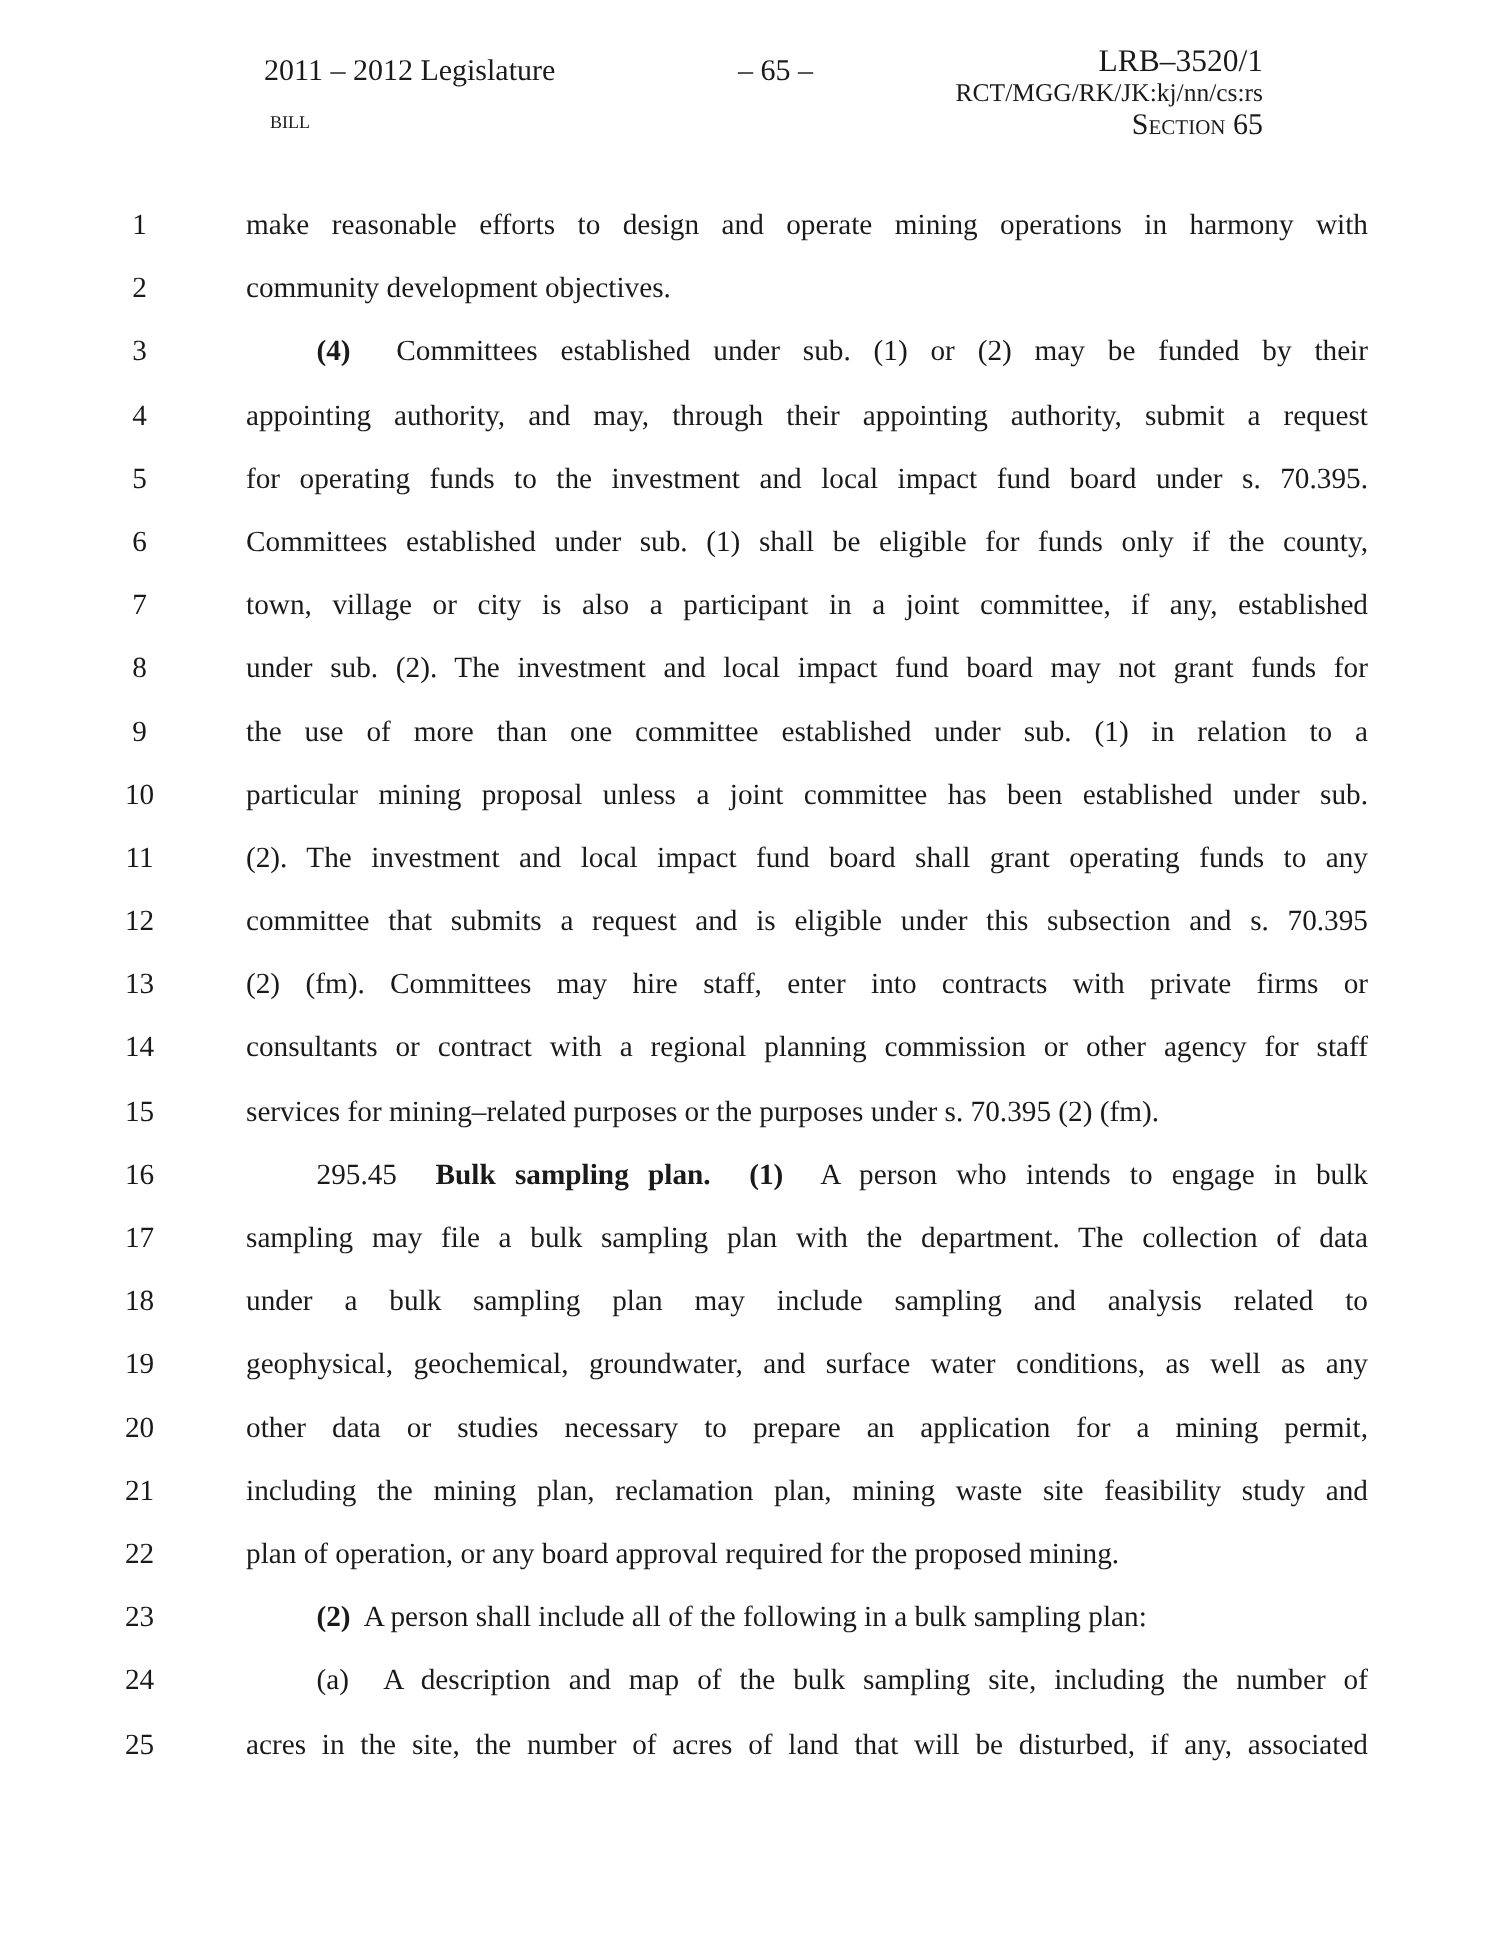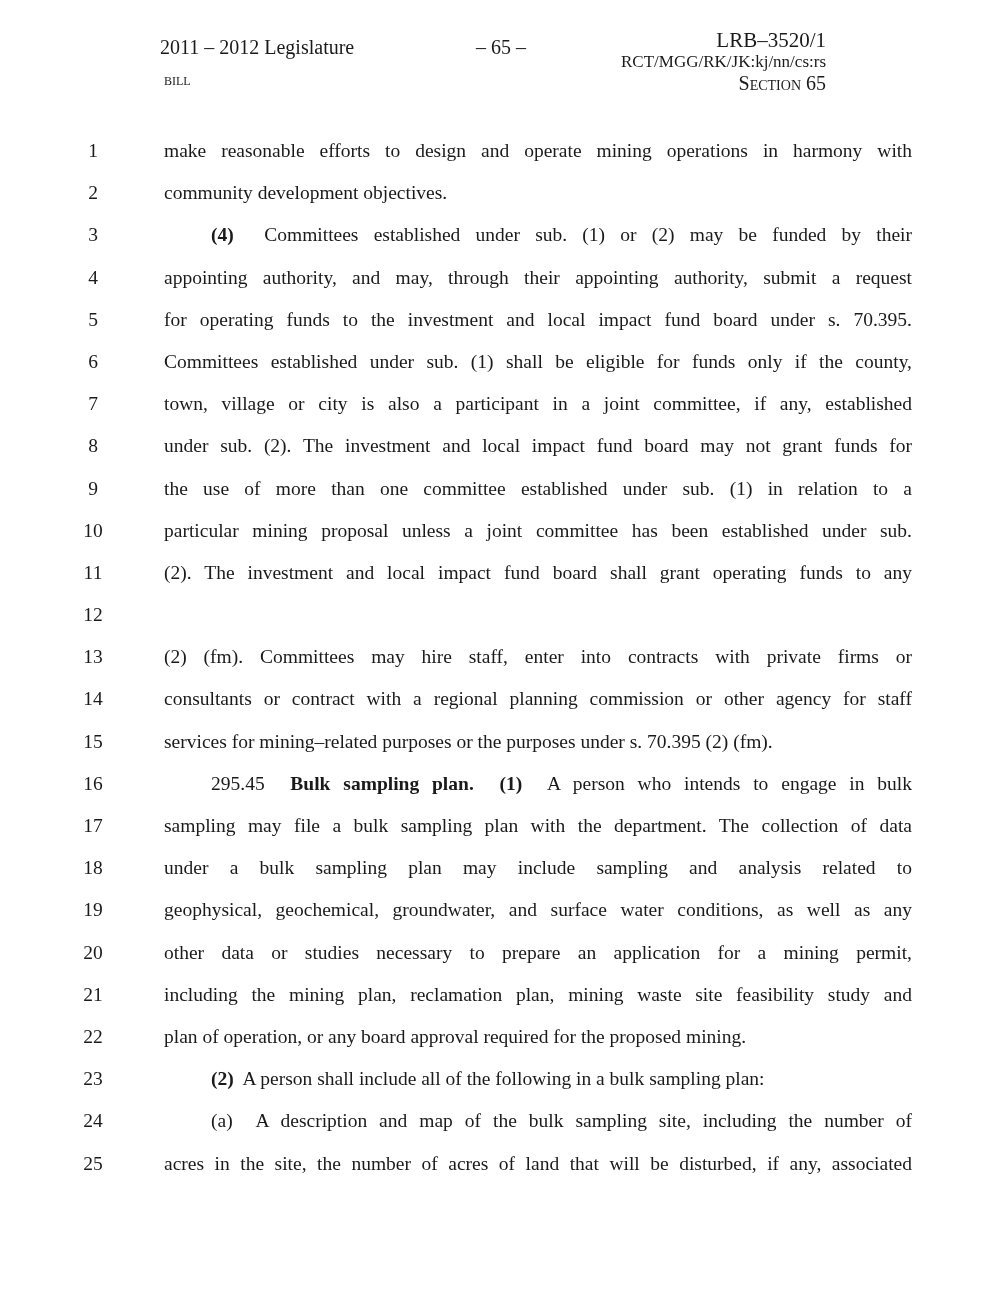--- a/index.html
+++ b/index.html
@@ -10,21 +10,21 @@
     body {
       width: 1000px;
       height: 1294px;
       position: relative;
       font-family: "Liberation Serif", "DejaVu Serif", serif;
       color: #1a1a1a;
       overflow: hidden;
     }
     .header {
       position: absolute;
-      left: 0;
+      left: 16px;
       top: 0;
       width: 921px;
       height: 110px;
     }
     .hdr-legislature {
       position: absolute;
       left: 160px;
       top: 36px;
       font-size: 20px;
     }
@@ -163,20 +163,21 @@
     <span class="line-text justify">particular mining proposal unless a joint committee has been established under sub.</span>
   </div>
 
   <div class="line">
     <span class="line-num">11</span>
     <span class="line-text justify">(2). The investment and local impact fund board shall grant operating funds to any</span>
   </div>
 
   <div class="line">
     <span class="line-num">12</span>
+    <span class="line-text justify">committee that submits a request and is eligible under this subsection and s. 70.395</span>
   </div>
 
   <div class="line">
     <span class="line-num">13</span>
     <span class="line-text justify">(2) (fm). Committees may hire staff, enter into contracts with private firms or</span>
   </div>
 
   <div class="line">
     <span class="line-num">14</span>
     <span class="line-text justify">consultants or contract with a regional planning commission or other agency for staff</span>

